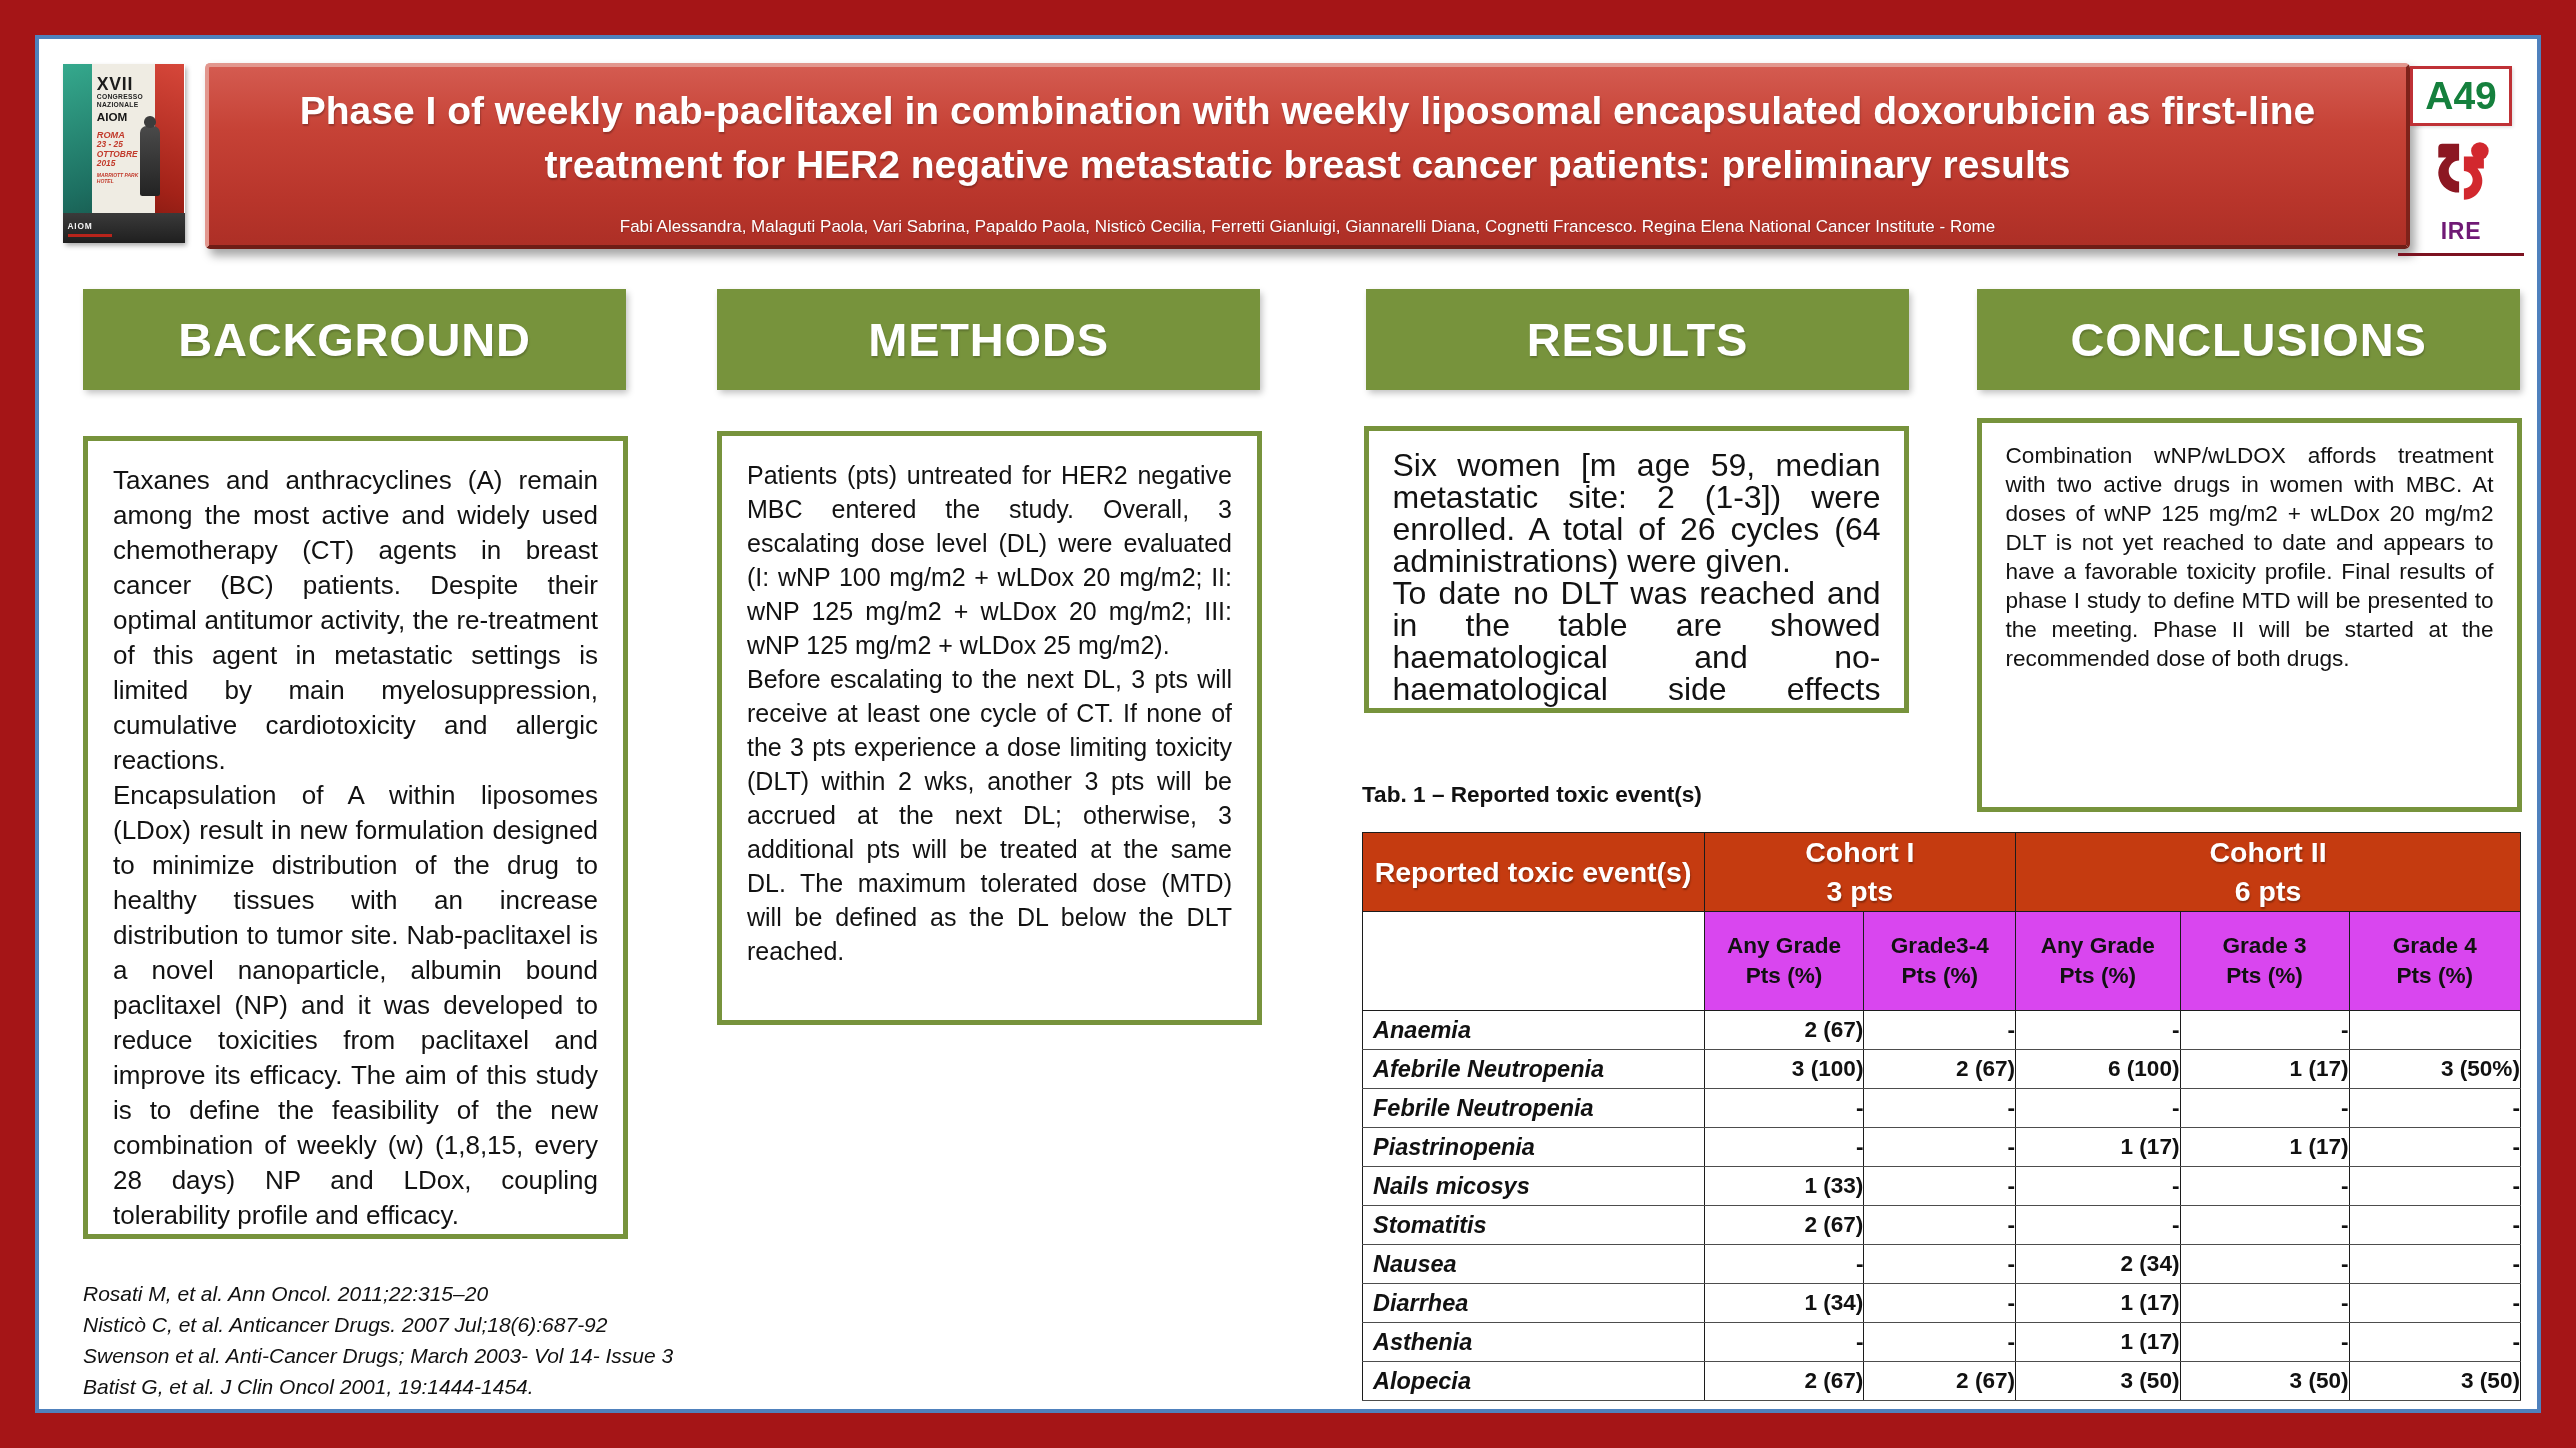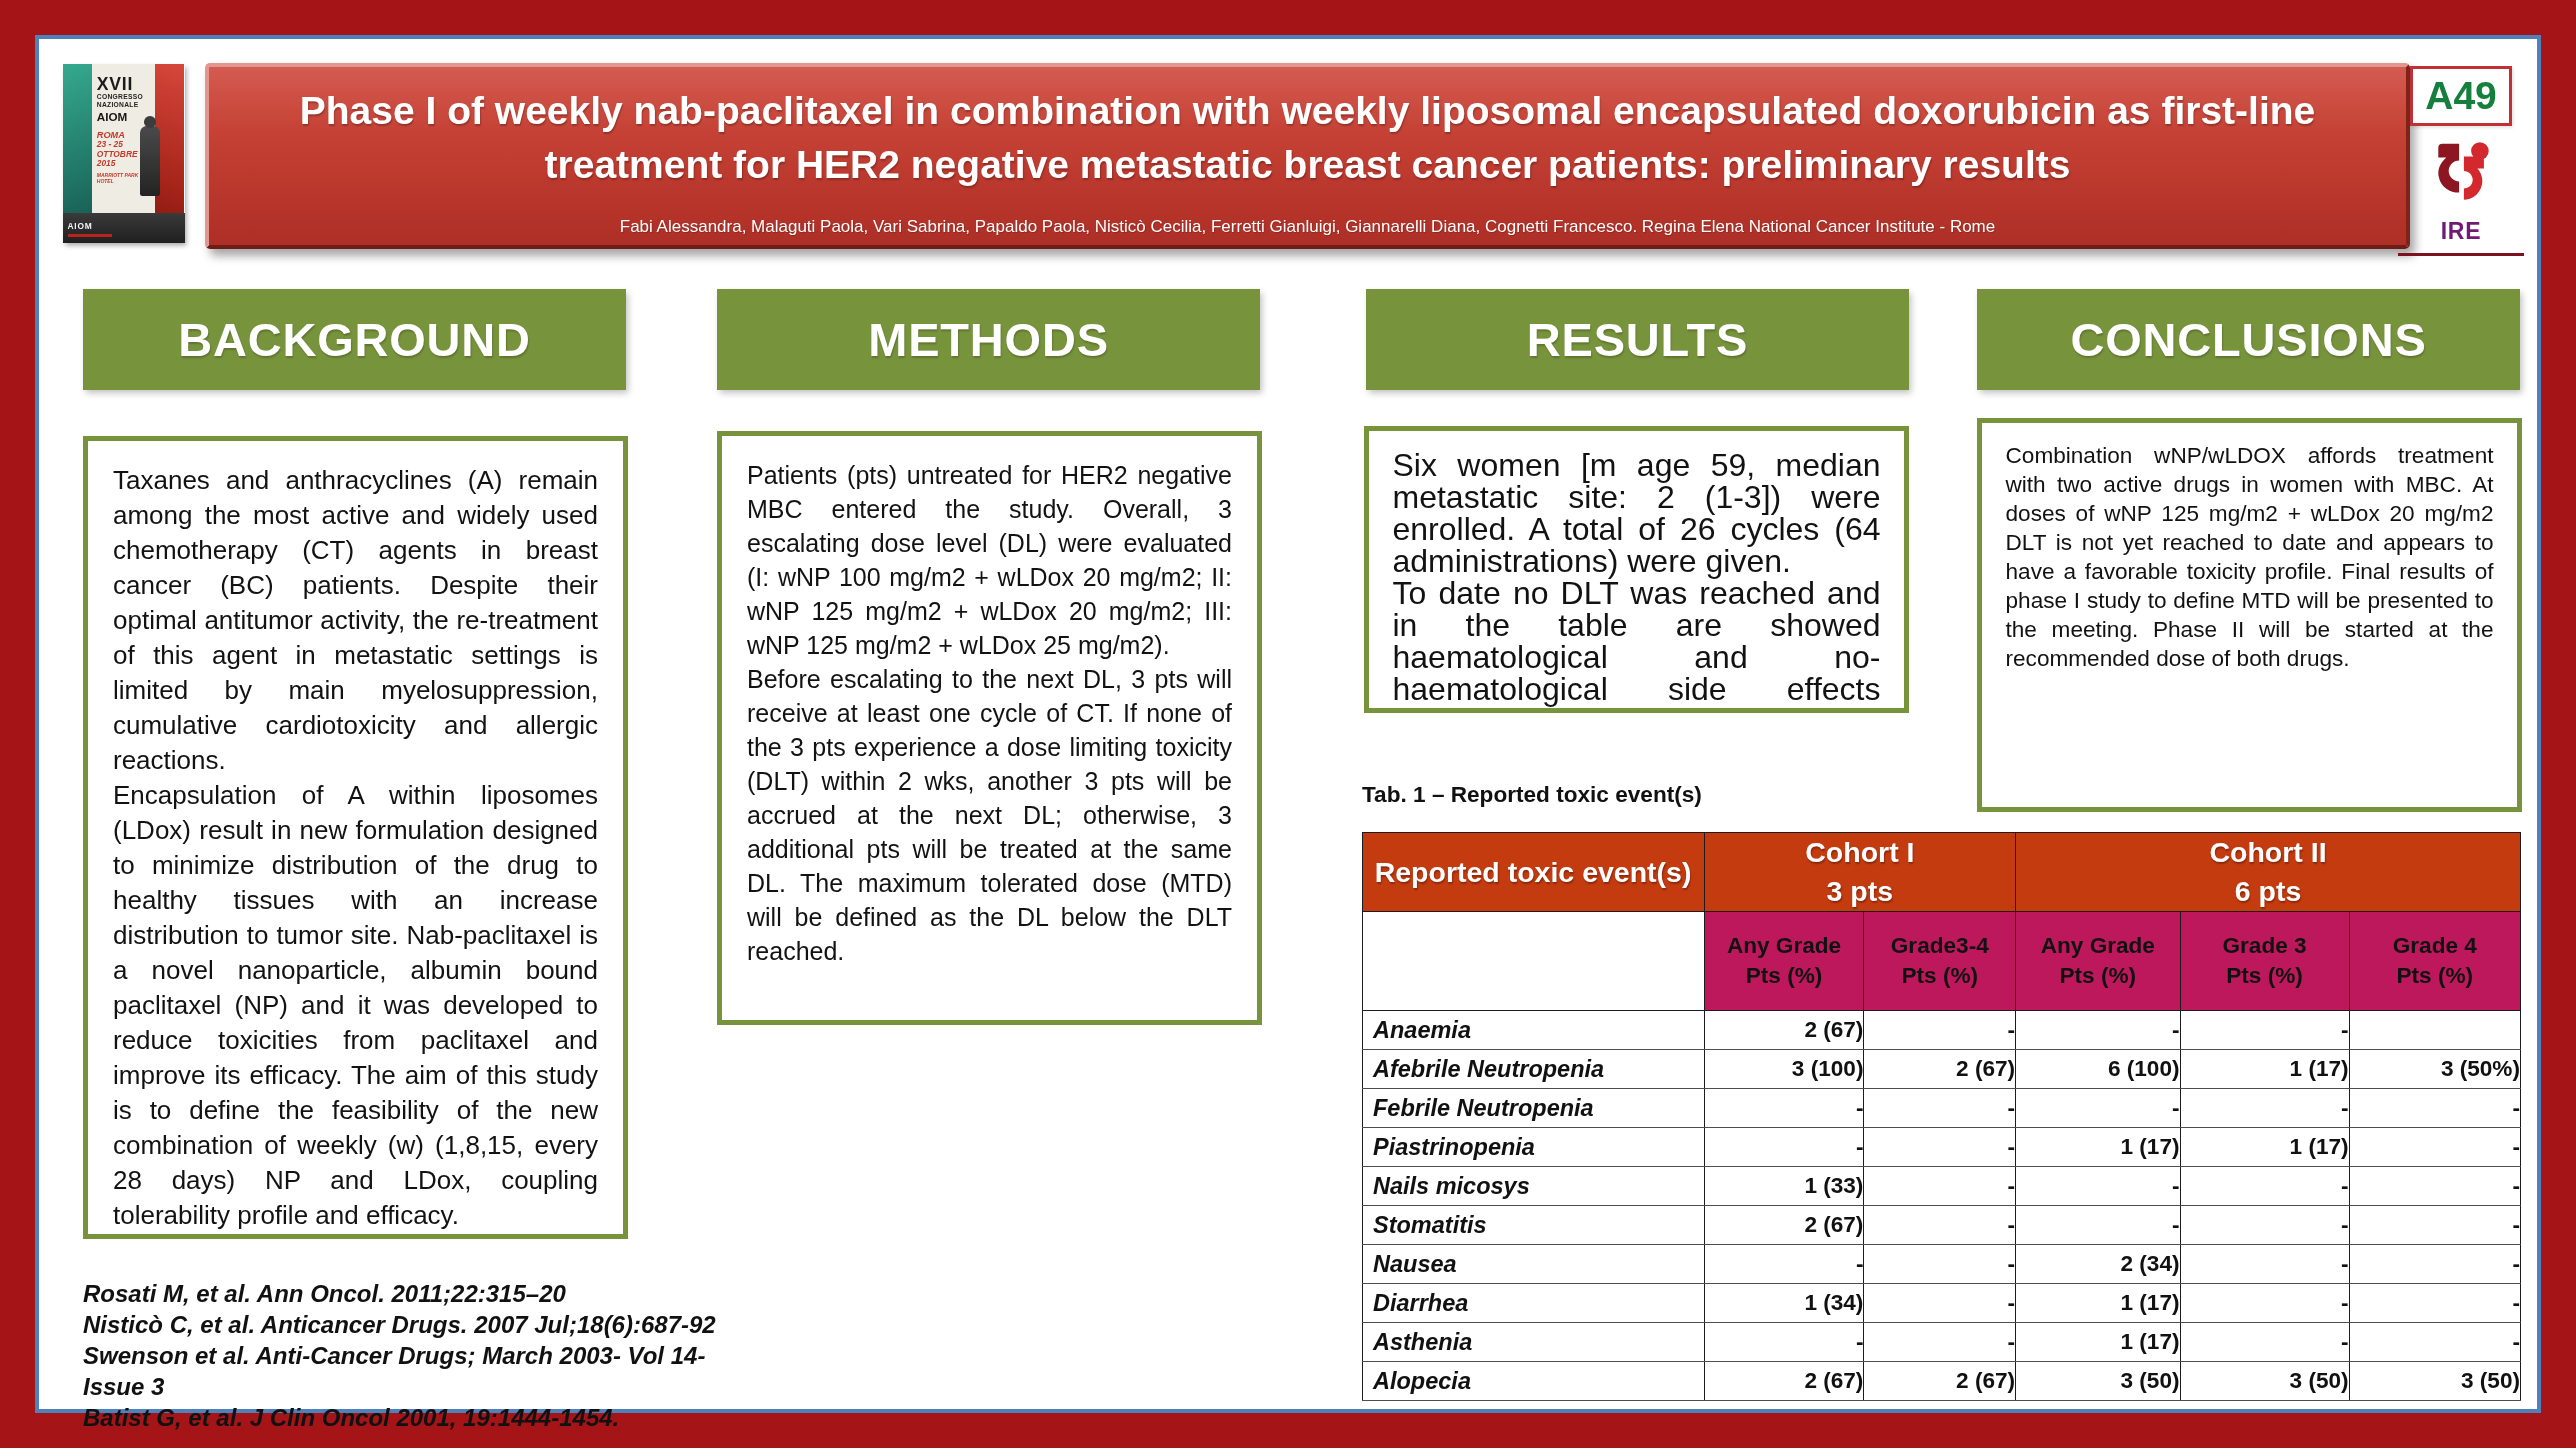--- a/index.html
+++ b/index.html
@@ -98,21 +98,21 @@
   .box-bg .sec-body { font-size:26px; line-height:35px; }
   .box-me { left:678px; top:392px; width:545px; height:594px; }
   .box-me .sec-body { font-size:25px; line-height:34px; }
   .box-re { left:1325px; top:387px; width:545px; height:287px; padding:18.4px 23.5px; }
   .box-re .sec-body { font-size:32px; line-height:32px; }
   .box-co { left:1938px; top:379px; width:545px; height:394px; padding:18.4px 23.5px; }
   .box-co .sec-body { font-size:22.6px; line-height:29px; }
 
   
   .refs { left:44px; top:1239px; width:637px; font-style:italic; color:#111; }
-  .ref-line { font-size:24px; line-height:31px;font-weight:bold; }
+  .ref-line { font-size:21px; line-height:31px; }
 
   
   .tab-caption { left:1323px; top:743px; font-size:22.6px; font-weight:bold; color:#111; }
   table.tox {
     left:1323px; top:793px; width:1159px;
     border-collapse:collapse; table-layout:fixed;
     position:absolute;
   }
   table.tox col.c0 { width:29.5%; }
   table.tox col.c1 { width:13.8%; }
@@ -126,21 +126,21 @@
     text-align:left; padding-left:11.7px; height:77px;
     text-shadow:0.8px 1.7px 1.7px rgba(0,0,0,.3);
   }
   th.group {
     background:#C53B10; color:#fff; font-size:28.5px; font-weight:bold;
     text-align:center; white-space:pre-line; line-height:39px;
     text-shadow:0.8px 1.7px 1.7px rgba(0,0,0,.3);
   }
   th.blank { background:#fff; height:99px; border-bottom:3.4px solid #2e2e2e; }
   th.sub {
-    background:#be185d; color:#111; font-size:22.6px; font-weight:bold;
+    background:#d946ef; color:#111; font-size:22.6px; font-weight:bold;
     text-align:center; white-space:pre-line; line-height:30px;
     border-bottom:3.4px solid #2e2e2e;
   }
   td.rowlabel {
     font-size:23.5px; font-weight:bold; font-style:italic; color:#111;
     text-align:left; padding-left:10px; height:39px;
     border-left:1.7px solid #1c1c1c;
   }
   td.val { font-size:22.6px; font-weight:bold; color:#111; text-align:right; }
   table.tox tbody td { border-top:1.7px solid #4d4d4d; border-bottom:1.7px solid #4d4d4d; }

